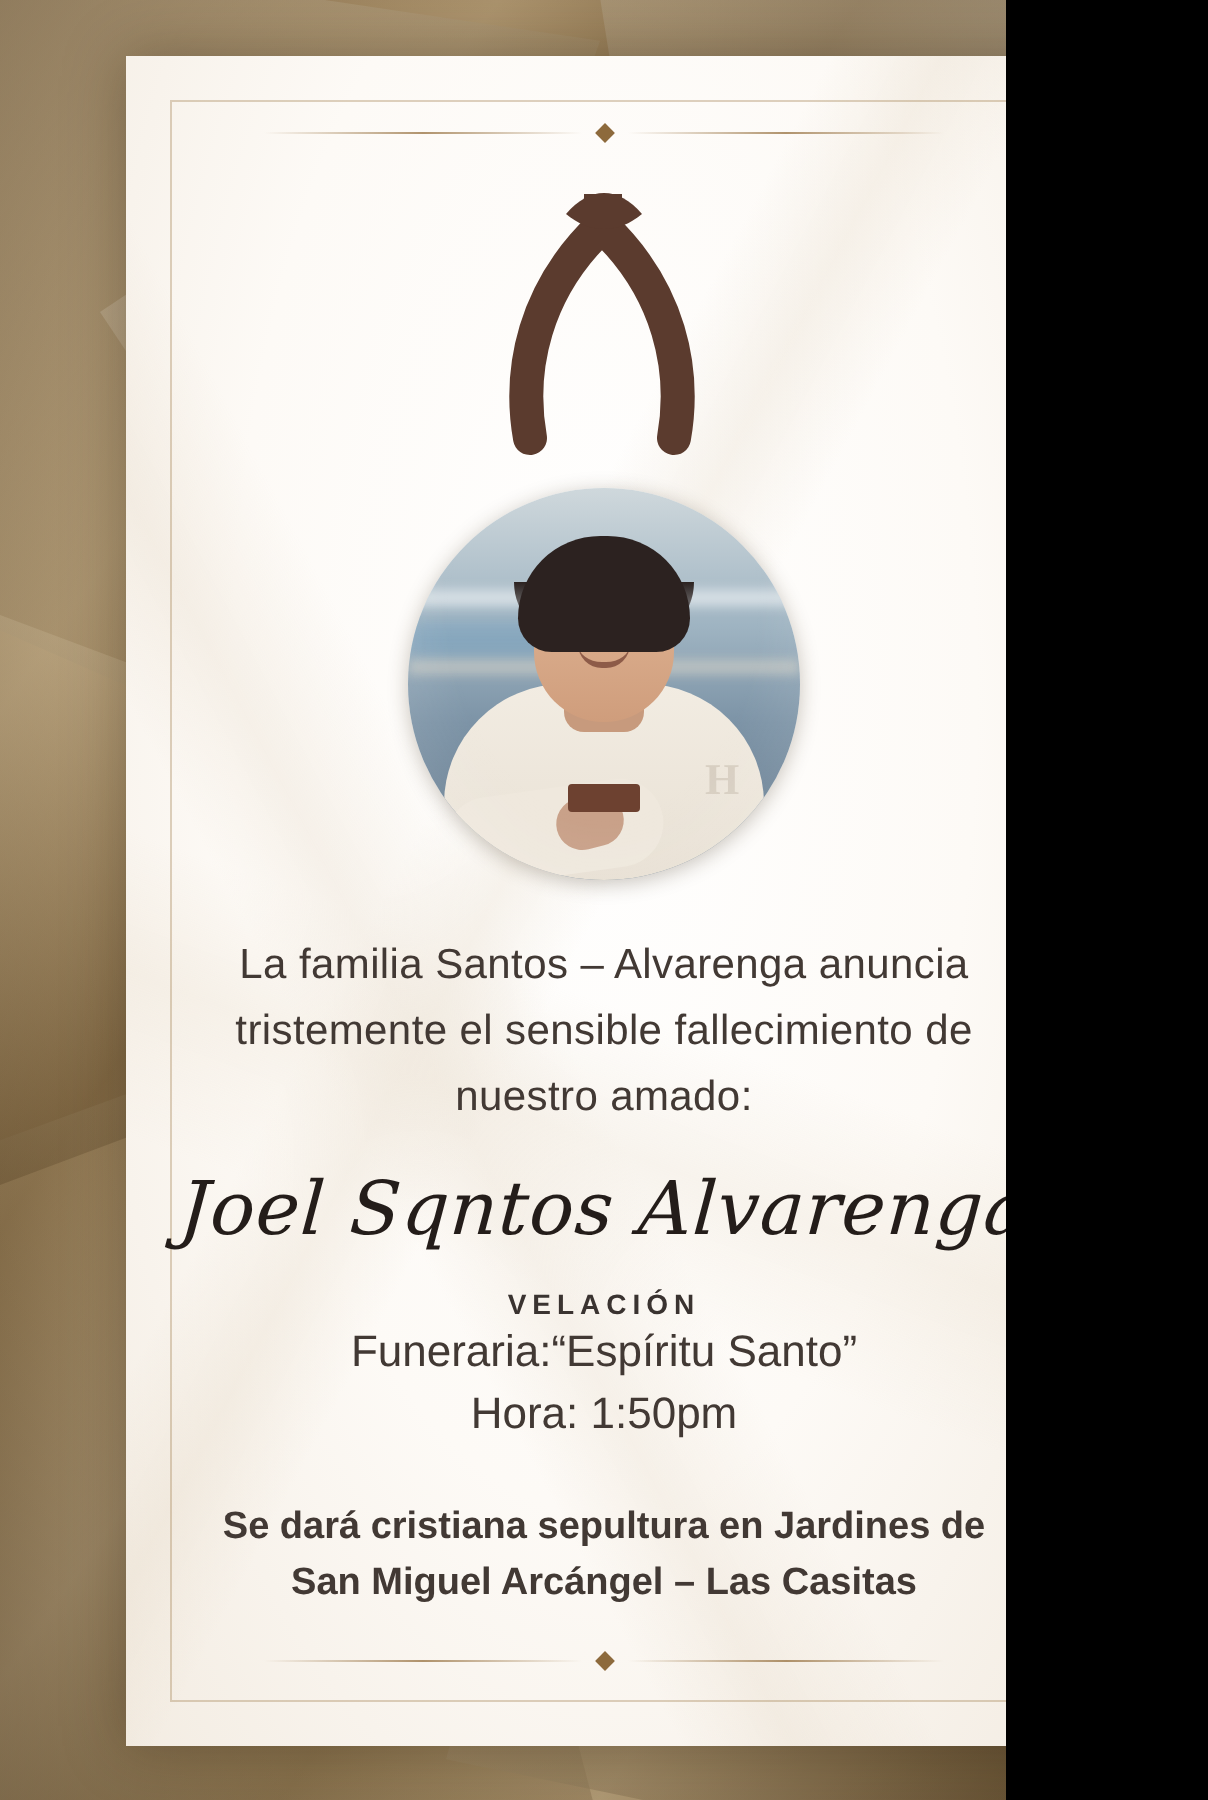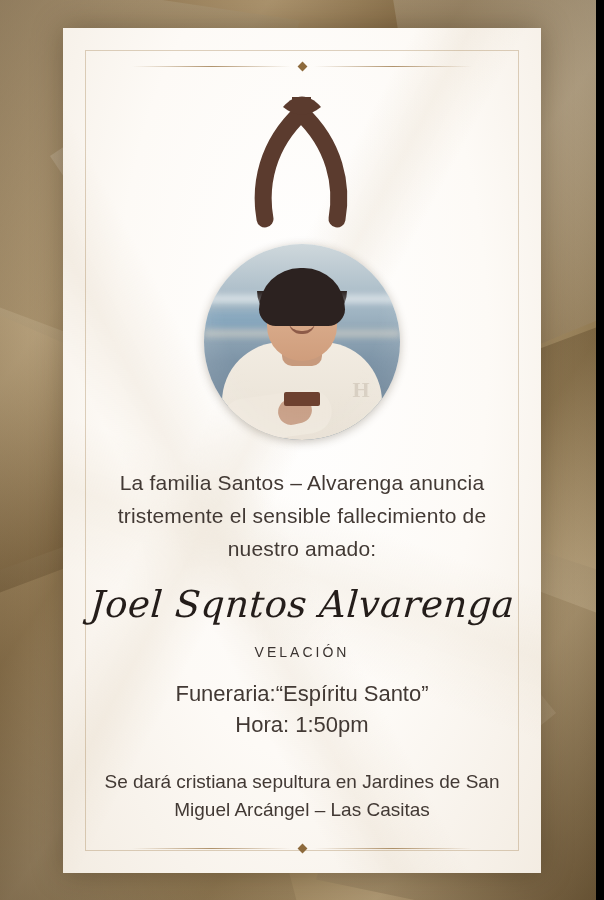--- a/index.html
+++ b/index.html
@@ -7,21 +7,21 @@
   html, body {
     width: 604px;
     height: 900px;
     overflow: hidden;
     background: #000;
     font-family: "Liberation Sans", sans-serif;
   }
 
   #poster {
     position: relative;
-    width: 596px;
+    width: 503px;
     height: 900px;
     overflow: hidden;
     background: #b79a6e;
   }
 
   
   .bg-base {
     position: absolute;
     inset: 0;
     background:
@@ -294,36 +294,37 @@
     font-family: "DejaVu Serif", serif;
     font-style: italic;
     font-size: 37px;
     letter-spacing: .5px;
     color: #241d1a;
     transform: skewX(-4deg);
   }
   .velacion {
     margin-top: 18px;
     font-size: 14px;
-    font-weight: normal;
+    font-weight: bold;
     letter-spacing: 3px;
     color: #3a3330;
   }
   .details {
-    margin-top: 18px;
+    margin-top: 0;
     font-size: 22px;
     line-height: 31px;
     color: #423934;
   }
   .burial {
     margin-top: 28px;
     width: 410px;
     font-size: 19px;
     line-height: 28px;
     color: #423934;
+    font-weight: bold;
   }
 </style>
 </head>
 <body>
 
 <div id="poster">
 
   <div class="bg-base"></div>
   <div class="bg-facets">
     <div class="facet f1"></div>

